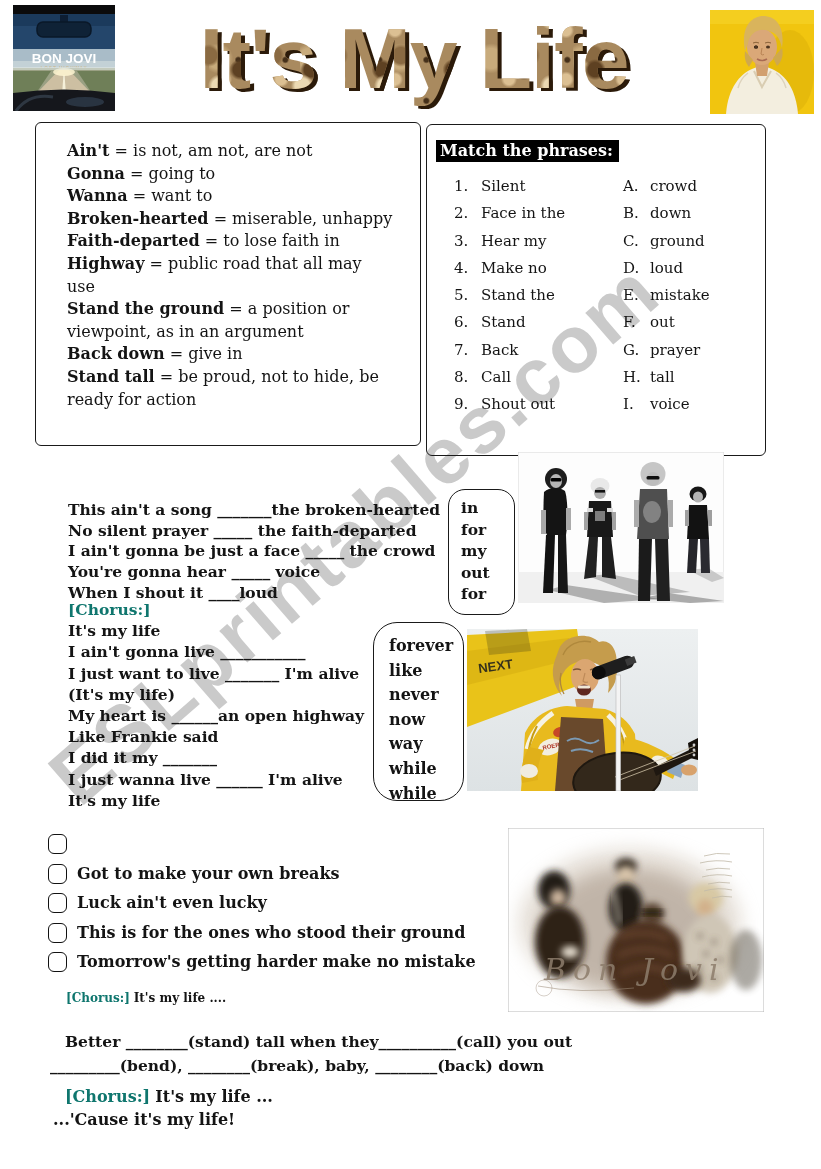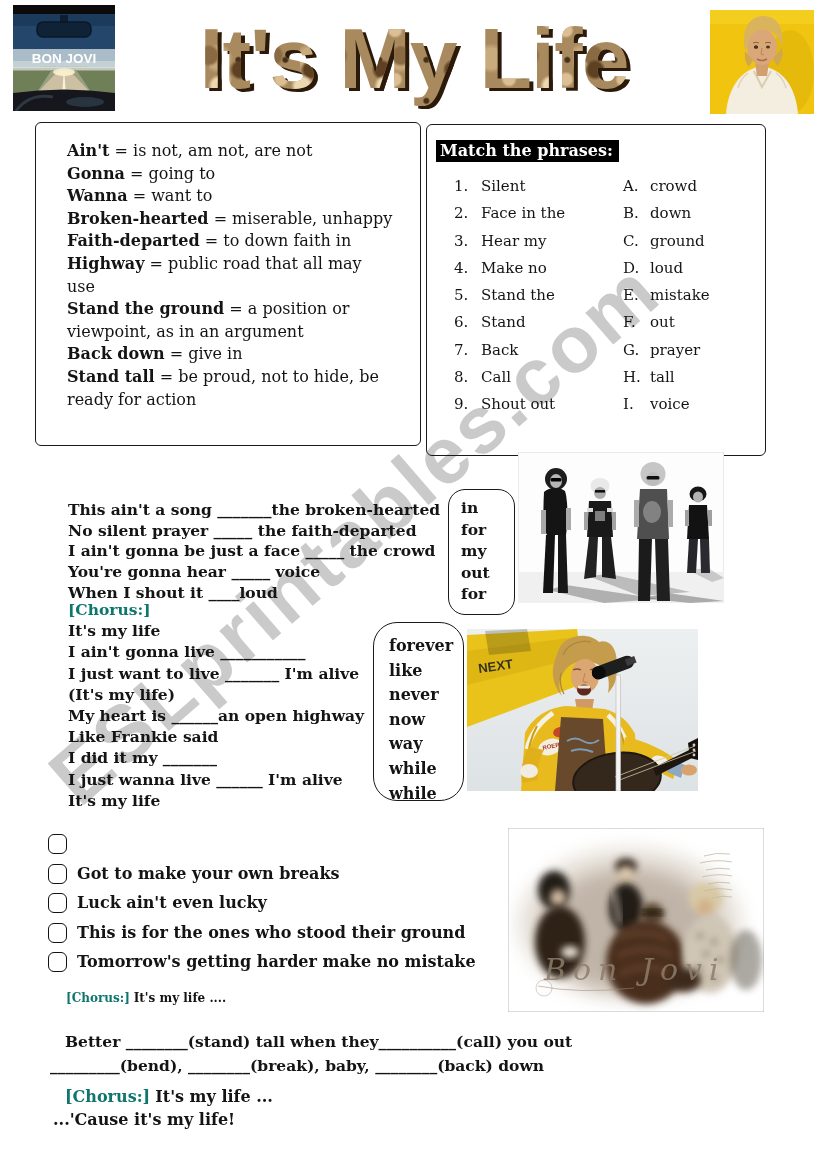--- a/index.html
+++ b/index.html
@@ -130,21 +130,21 @@
   
 
     <div class="vocab-line" style="display:inline;"><b>Ain't</b> <span>= is not, am not, are not</span><br></div>
   
     <div class="vocab-line" style="display:inline;"><b>Gonna</b> <span>= going to</span><br></div>
   
     <div class="vocab-line" style="display:inline;"><b>Wanna</b> <span>= want to</span><br></div>
   
     <div class="vocab-line" style="display:inline;"><b>Broken-hearted</b> <span>= miserable, unhappy</span><br></div>
   
-    <div class="vocab-line" style="display:inline;"><b>Faith-departed</b> <span>= to down faith in</span><br></div>
+    <div class="vocab-line" style="display:inline;"><b>Faith-departed</b> <span>= to lose faith in</span><br></div>
   
     <div class="vocab-line" style="display:inline;"><b>Highway</b> <span>= public road that all may use</span><br></div>
   
     <div class="vocab-line" style="display:inline;"><b>Stand the ground</b> <span>= a position or viewpoint, as in an argument</span><br></div>
   
     <div class="vocab-line" style="display:inline;"><b>Back down</b> <span>= give in</span><br></div>
   
     <div class="vocab-line" style="display:inline;"><b>Stand tall</b> <span>= be proud, not to hide, be ready for action</span><br></div>
   </div>
 

